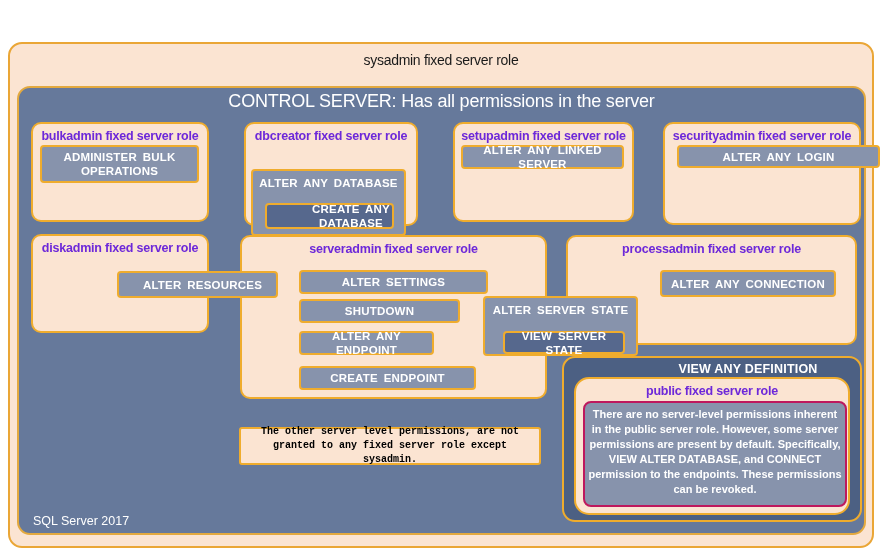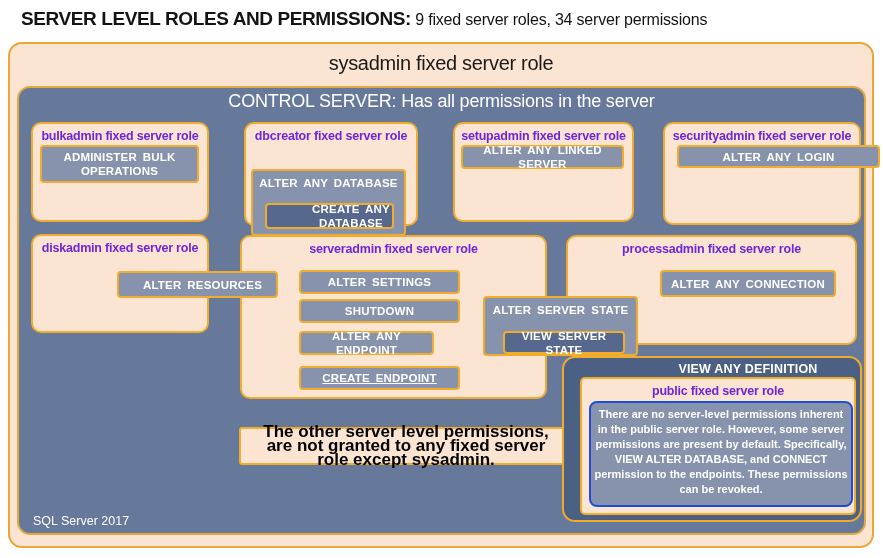--- a/index.html
+++ b/index.html
@@ -12,21 +12,21 @@
   .main-title{left:21px;top:8px;width:840px;color:#141414;white-space:nowrap;}
   .main-title .t-main{font-size:19px;font-weight:700;letter-spacing:-0.4px;}
   .main-title .t-sub{font-size:16px;font-weight:400;letter-spacing:-0.2px;}
   
   .sysadmin-box{
     left:8px;top:42px;width:862px;height:502px;
     background:#fbe4d2;border:2px solid #eaa636;border-radius:14px;
   }
   .sysadmin-label{
     left:8px;top:52px;width:866px;text-align:center;
-    font-size:20px;color:#1a1a1a;letter-spacing:-0.3px;
+    font-size:14px;color:#1a1a1a;letter-spacing:-0.3px;
   }
   
   .control-box{
     left:17px;top:86px;width:845px;height:445px;
     background:#66799b;border:2px solid #e3a93f;border-radius:13px;
   }
   .control-title{
     left:17px;top:91px;width:849px;text-align:center;
     font-size:18px;color:#ffffff;letter-spacing:-0.2px;
   }
@@ -51,52 +51,49 @@
   
   .warning-text{
     left:667px;top:173px;width:190px;text-align:center;
     color:#fe0000;font-weight:700;font-size:11.5px;line-height:15px;letter-spacing:-0.2px;
   }
   
   .note-box{
     left:239px;top:427px;width:294px;height:34px;
     background:#fbe4d2;border:2px solid #efac2d;border-radius:3px;
     display:flex;align-items:center;justify-content:center;text-align:center;
-    font-size:17px;font-weight:700;color:#000;line-height:14px;z-index:3;padding:0 18px;
+    font-size:10px;font-weight:700;color:#000;line-height:14px;z-index:3;padding:0 2px;font-family:Liberation Mono, monospace;
   }
   
   .vad-box{
     left:562px;top:356px;width:296px;height:162px;
     background:#4c6083;border:2px solid #efac2d;border-radius:13px;z-index:3;
   }
   .vad-title{
     width:100%;text-align:center;padding-top:4px;
     color:#ffffff;font-weight:700;font-size:12.5px;letter-spacing:0.2px;padding-left:36px;
   }
   .public-box{
-    left:16px;top:19px;width:272px;height:134px;
-    background:#fbe4d2;border:2px solid #efac2d;border-radius:5px;
+    left:10px;top:19px;width:272px;height:134px;
+    background:#fbe4d2;border:2px solid #efac2d;border-radius:15px;
   }
   .public-desc{
     left:7px;top:22px;width:254px;height:98px;
-    background:#8793ac;border:2px solid #1d4ed8;border-radius:8px;
+    background:#8793ac;border:2px solid #be185d;border-radius:8px;
     color:#ffffff;font-weight:700;font-size:11px;line-height:15px;
     text-align:center;padding:4px 3px 0 3px;
   }
   
   .footer-label{left:33px;top:514px;color:#ffffff;font-size:12.5px;}
 </style>
 </head>
 <body>
 
 <div class="page">
 
-  <div class="abs main-title">
-    <span class="t-main">SERVER LEVEL ROLES AND PERMISSIONS:</span><span class="t-sub"> 9 fixed server roles, 34 server permissions</span>
-  </div>
 
   <div class="abs sysadmin-box"></div>
   <div class="abs sysadmin-label">sysadmin fixed server role</div>
 
   <div class="abs control-box"></div>
   <div class="abs control-title">CONTROL SERVER: Has all permissions in the server</div>
 
   <div class="abs role-box" style="left:31px;top:122px;width:174px;height:96px;">
     <div class="role-title">bulkadmin fixed server role</div>
   </div>
@@ -122,24 +119,24 @@
   <div class="abs warning-text">Important: The securityadmin role should be treated as equivalent to the sysadmin role.</div>
 
   <div class="abs role-box" style="left:31px;top:234px;width:174px;height:95px;">
     <div class="role-title">diskadmin fixed server role</div>
   </div>
   <div class="abs perm" style="left:117px;top:271px;width:161px;height:27px;z-index:5;padding-left:10px;">ALTER RESOURCES</div>
 
   <div class="abs role-box" style="left:240px;top:235px;width:303px;height:160px;">
     <div class="role-title">serveradmin fixed server role</div>
   </div>
-  <div class="abs perm" style="left:299px;top:270px;width:161px;height:24px;">ALTER SETTINGS</div>
+  <div class="abs perm" style="left:299px;top:270px;width:189px;height:24px;">ALTER SETTINGS</div>
   <div class="abs perm" style="left:299px;top:299px;width:161px;height:24px;">SHUTDOWN</div>
   <div class="abs perm" style="left:299px;top:331px;width:135px;height:24px;">ALTER ANY ENDPOINT</div>
-  <div class="abs perm" style="left:299px;top:366px;width:161px;height:24px;text-decoration:underline;">CREATE ENDPOINT</div>
+  <div class="abs perm" style="left:299px;top:366px;width:177px;height:24px;">CREATE ENDPOINT</div>
   <div class="abs perm wrapper" style="left:483px;top:269px;width:155px;height:60px;">
     <span class="wrap-label">ALTER SERVER STATE</span>
     <div class="perm dark" style="position:absolute;left:18px;top:33px;width:122px;height:23px;">VIEW SERVER STATE</div>
   </div>
 
   <div class="abs role-box" style="left:566px;top:235px;width:287px;height:106px;">
     <div class="role-title">processadmin fixed server role</div>
   </div>
   <div class="abs perm" style="left:660px;top:270px;width:176px;height:27px;">ALTER ANY CONNECTION</div>
 

